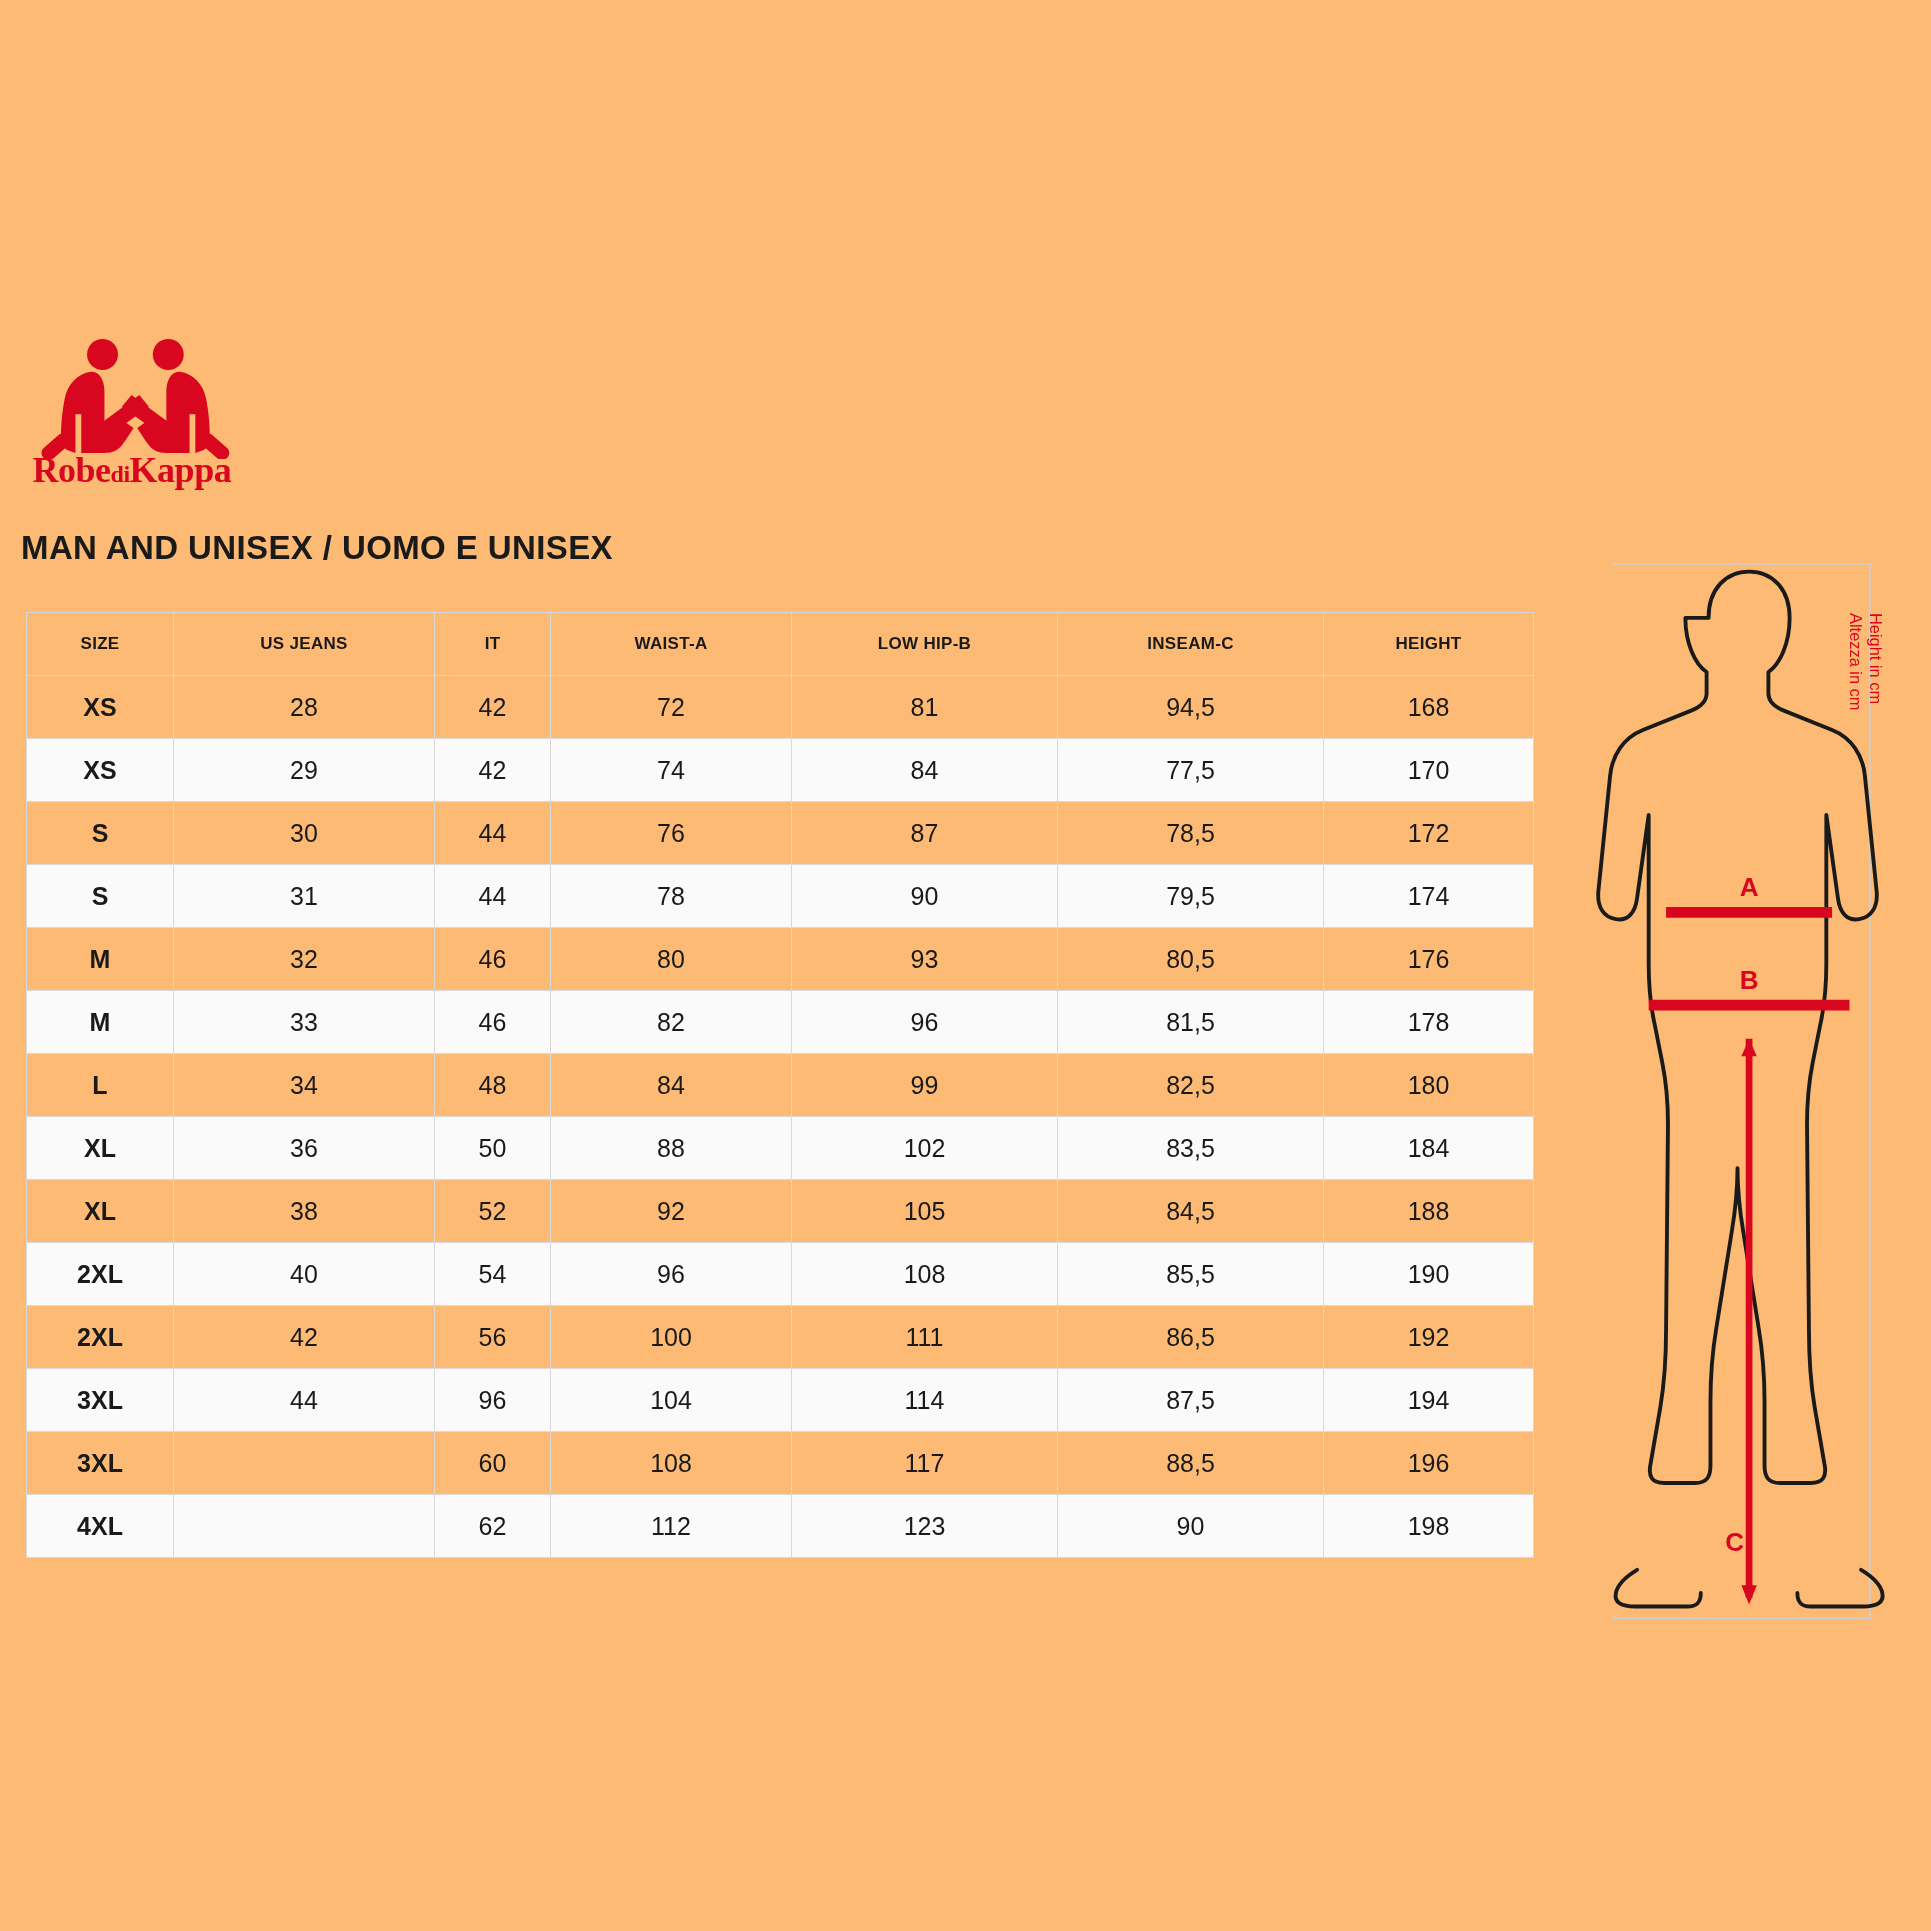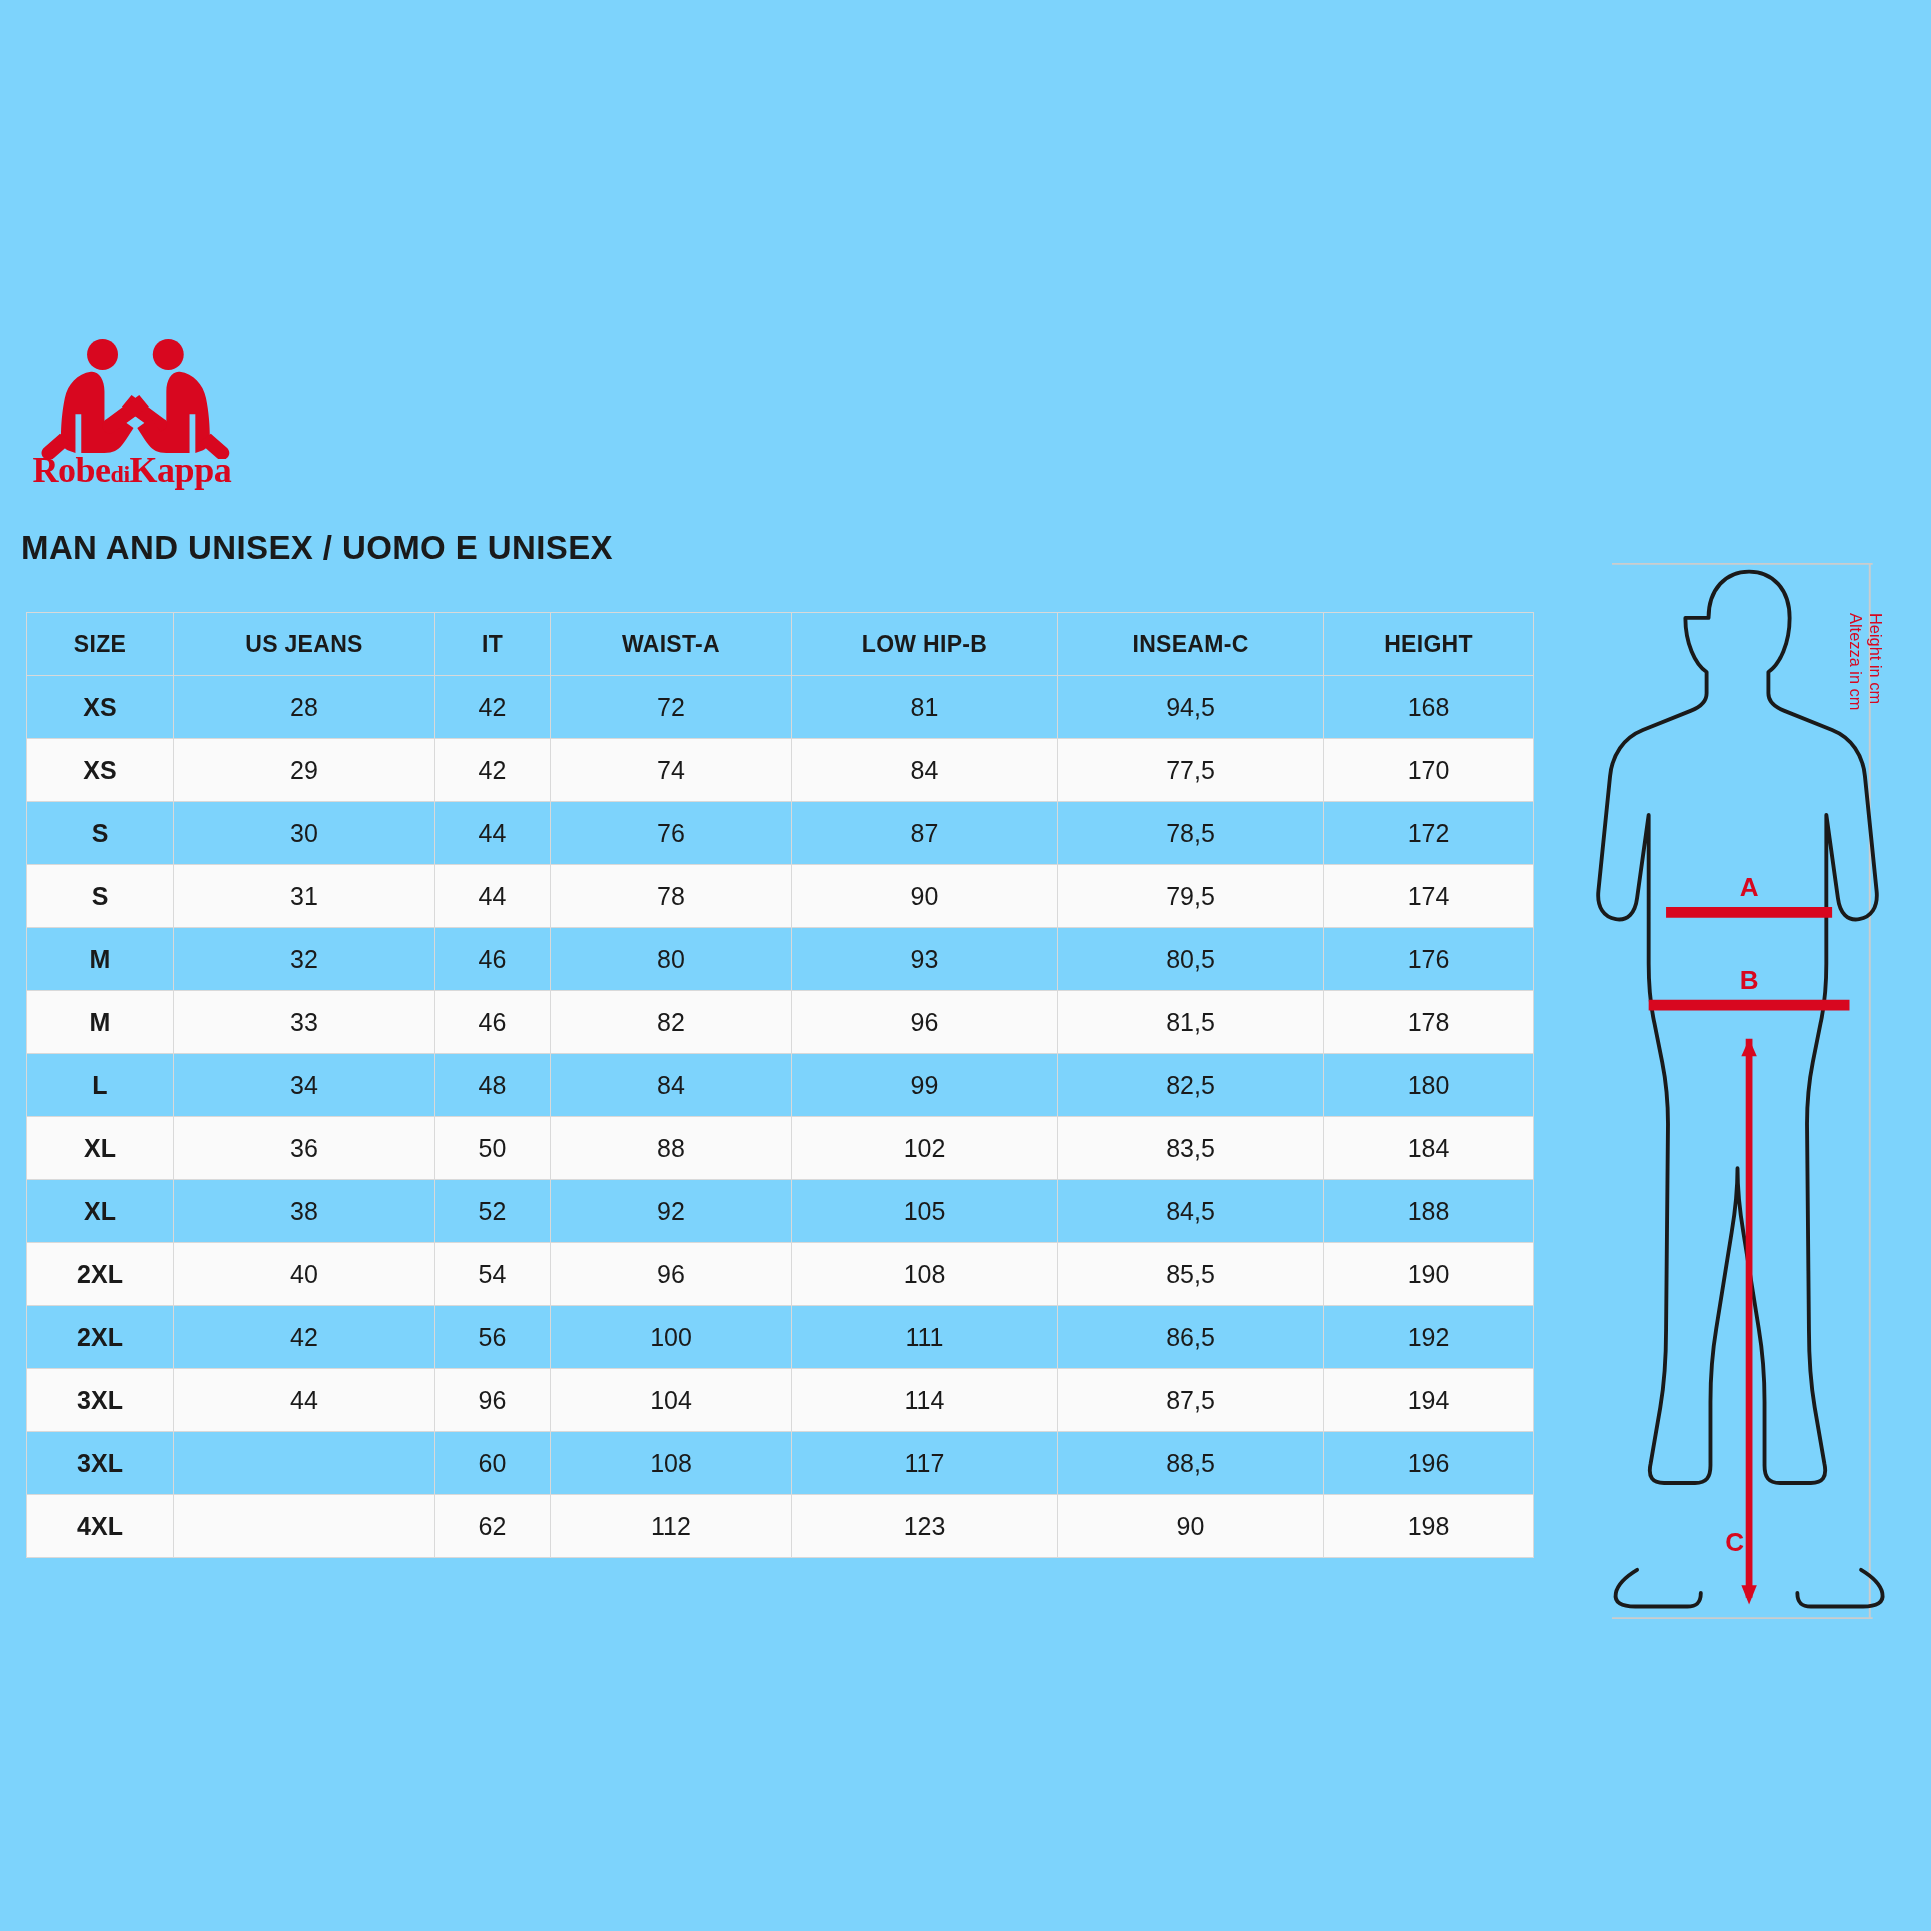--- a/index.html
+++ b/index.html
@@ -7,21 +7,21 @@
     padding: 0;
     width: 1931px;
     height: 1931px;
     background: #ffffff;
     font-family: "Liberation Sans", sans-serif;
   }
   #page {
     position: relative;
     width: 1931px;
     height: 1931px;
-    background: #7dd3fc;
+    background: #fdba74;
     overflow: hidden;
   }
 
   
   #logo-block {
     position: absolute;
     left: 21px;
     top: 333px;
     width: 270px;
     height: 164px;
@@ -82,21 +82,21 @@
   #size-table th, #size-table td {
     border: 1px solid #d9d9d9;
     height: 60px;
     text-align: center;
     vertical-align: middle;
     font-size: 25px;
     color: #1a1a1a;
   }
   #size-table thead th {
     font-weight: bold;
-    font-size: 23px;
+    font-size: 17px;
     letter-spacing: 0.3px;
   }
   #size-table td.size-cell {
     font-weight: bold;
     text-align: center;
   }
   #size-table tbody tr:nth-child(even) {
     background: #fafafa;
   }
 

